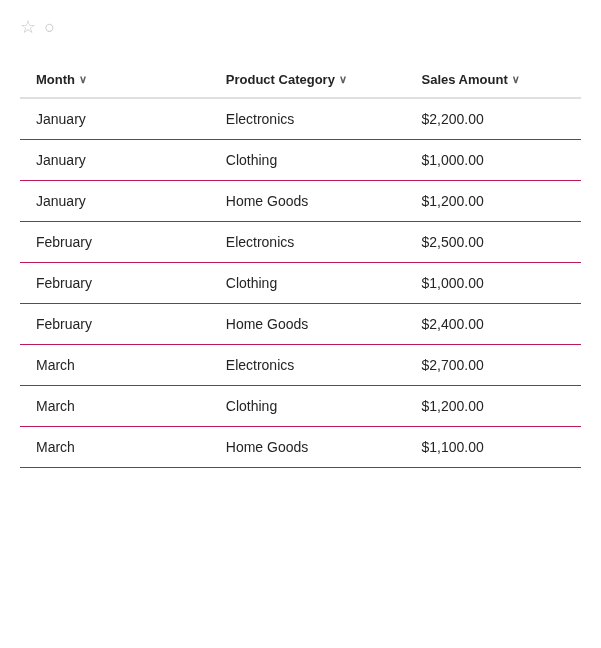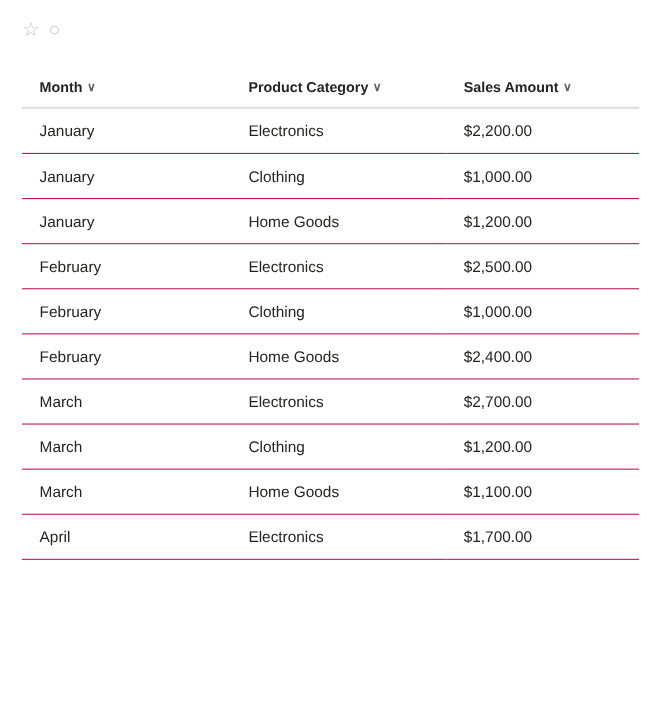--- a/index.html
+++ b/index.html
@@ -155,20 +155,15 @@
         <tr>
           <td>March</td>
           <td>Clothing</td>
           <td>$1,200.00</td>
         </tr>
         <tr>
           <td>March</td>
           <td>Home Goods</td>
           <td>$1,100.00</td>
         </tr>
-        <tr>
-          <td>April</td>
-          <td>Electronics</td>
-          <td>$1,700.00</td>
-        </tr>
       </tbody>
   </table>
 </div>
 
 </body></html>

